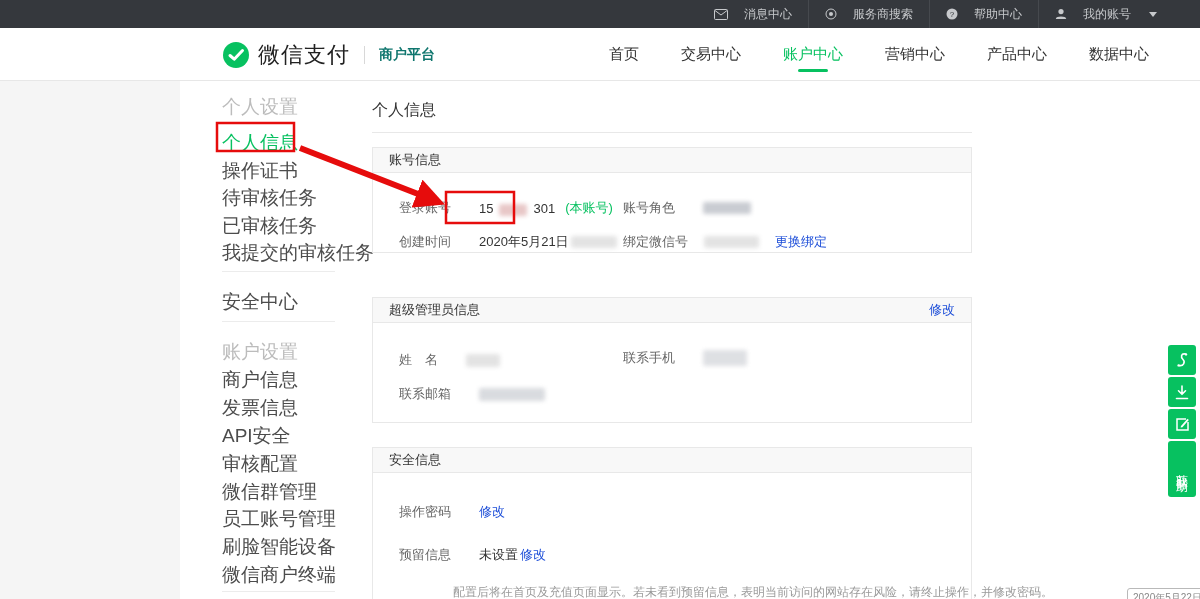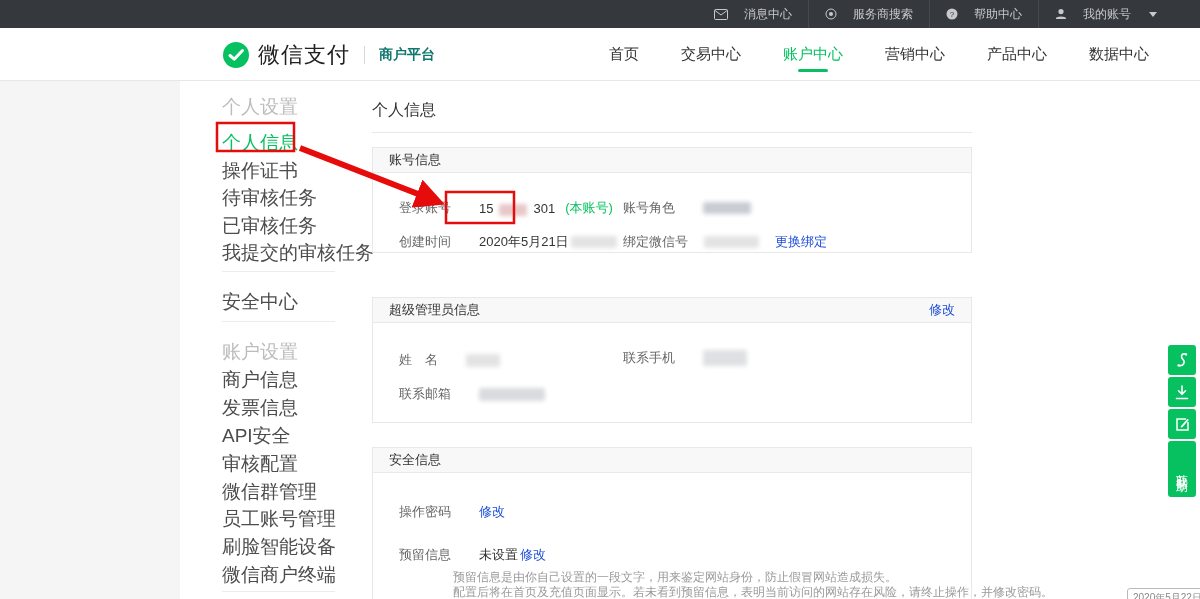--- a/index.html
+++ b/index.html
@@ -234,21 +234,20 @@
           <span class="flabel">操作密码</span>
           <span class="link">修改</span>
         </div>
         <div class="frow" style="left:26px; top:73px; gap:28px;">
           <span class="flabel">预留信息</span>
           <span style="display:flex; gap:2px; align-items:center;">
             <span class="fvalue">未设置</span>
             <span class="link">修改</span>
           </span>
         </div>
-        <div class="desc-line" style="top:96px;">预留信息是由你自己设置的一段文字，用来鉴定网站身份，防止假冒网站造成损失。</div>
         <div class="desc-line" style="top:111px;">配置后将在首页及充值页面显示。若未看到预留信息，表明当前访问的网站存在风险，请终止操作，并修改密码。</div>
 
       </div>
     </div>
   </div>
 
   <div class="float-stack">
     <div class="float-btn icon">
       <svg width="14" height="16" viewBox="0 0 14 16">
         <path d="M10.5 2 C6 1 5.5 5 8 7.5 C10.5 10 8.5 14.5 4 13.5" fill="none" stroke="#fff" stroke-width="1.6" stroke-linecap="round"></path>

